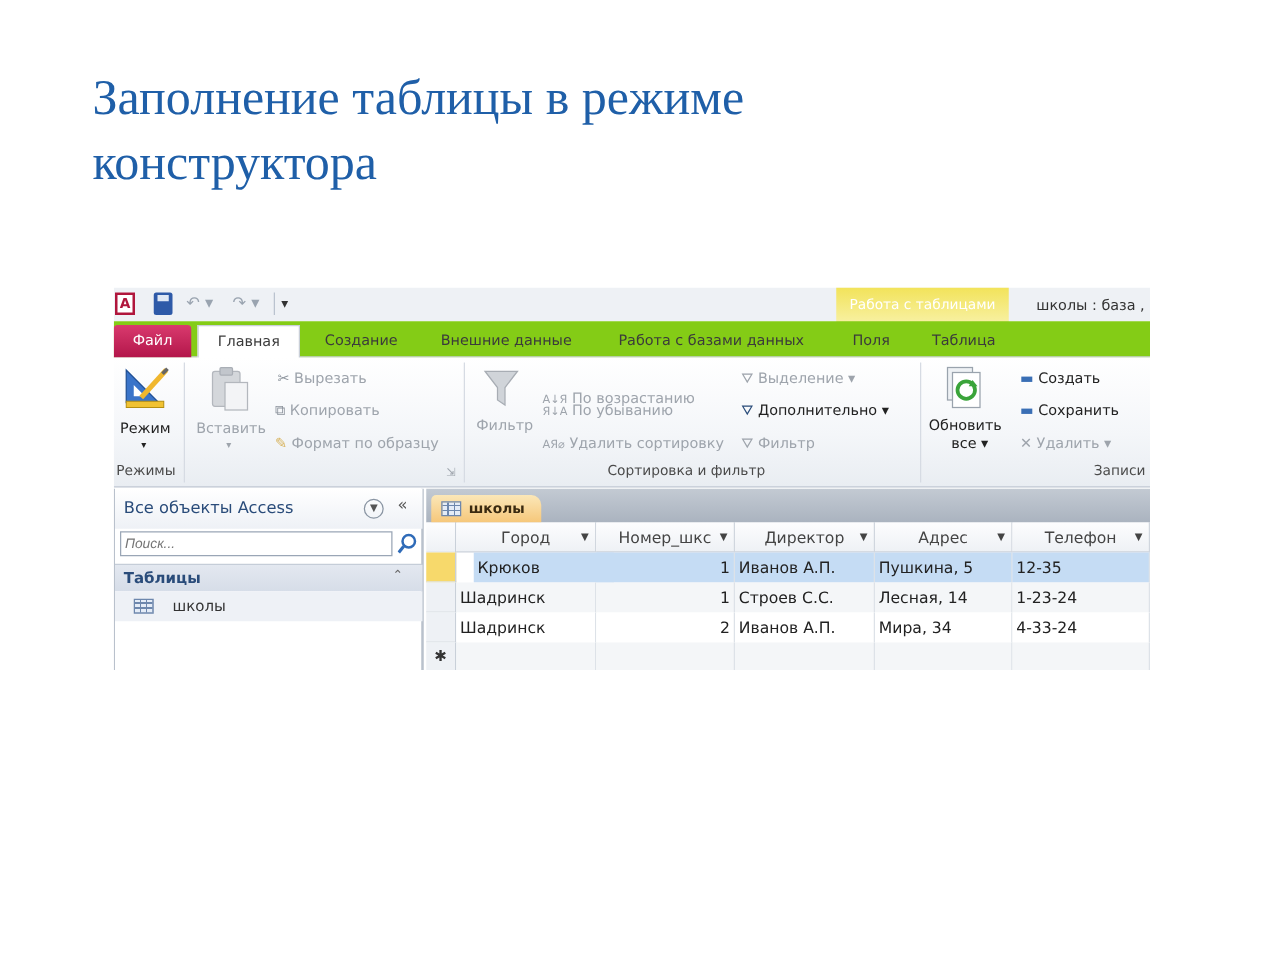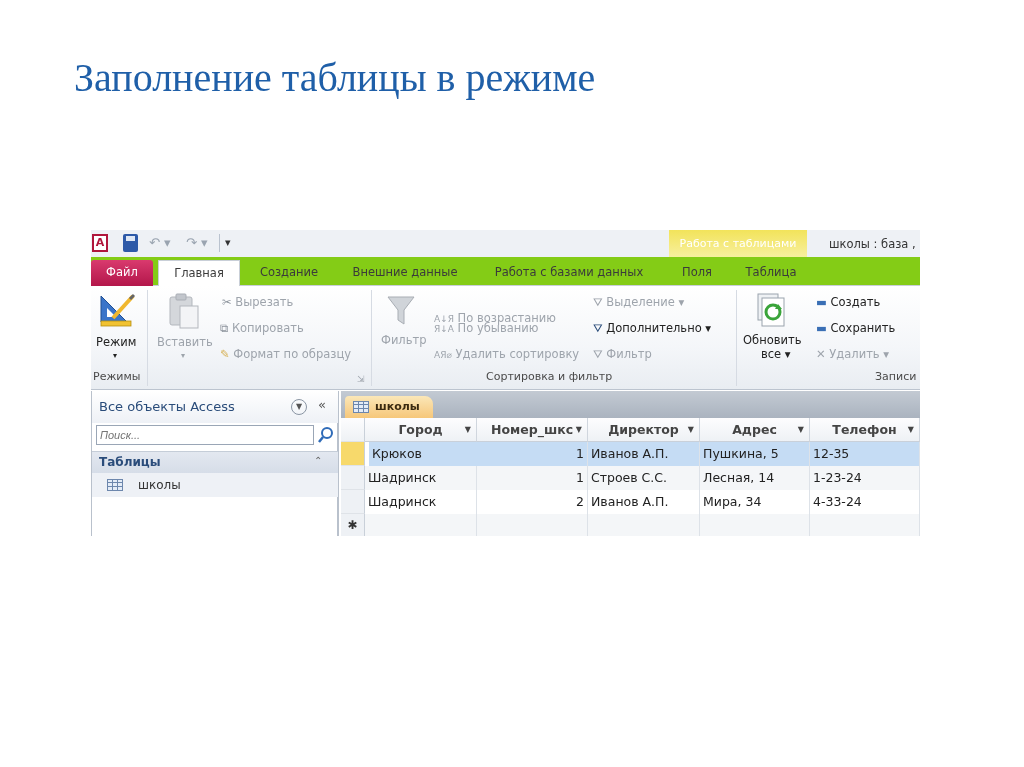--- a/index.html
+++ b/index.html
@@ -84,20 +84,21 @@
   .row.r1 .cell { background: #f4f6f8; }
   .row.r2 .cell { background: #ffffff; }
   .row.rnew .cell { background: #f4f6f8; }
   .num { text-align: right; }
 </style>
 </head>
 <body>
 
 <div class="slide-title">
   <div>Заполнение таблицы в режиме</div>
+  <div>конструктора</div>
 </div>
 
 <div class="app">
 
   <div class="qat">
     <div class="ico app-icon">A</div>
     <div class="ico save-icon"></div>
     <div class="ico undo-icon">↶ ▾</div>
     <div class="ico redo-icon">↷ ▾</div>
     <div class="ico qat-sep"></div>
@@ -237,42 +238,42 @@
   <div class="ds">
     <div class="ds-tabbar">
       <div class="ds-tab">
         <div class="tbl-ico" style="left:8px;top:5px;"></div>
         <div class="ds-tab-label">школы</div>
       </div>
     </div>
 
     <div class="grid">
 
-      <div class="row hdr" style="top:0;font-weight:bold;">
+      <div class="row hdr" style="top:0;">
         <div class="sel" style="top:0;background:linear-gradient(#fdfdfe,#eef1f5);"></div>
         <div class="cell" style="left:24px;width:112px;">
           <span>Город</span><span class="dd">▼</span>
         </div>
         <div class="cell" style="left:136px;width:111px;">
           <span>Номер_шкс</span><span class="dd">▼</span>
         </div>
         <div class="cell" style="left:247px;width:112px;">
           <span>Директор</span><span class="dd">▼</span>
         </div>
         <div class="cell" style="left:359px;width:110px;">
           <span>Адрес</span><span class="dd">▼</span>
         </div>
         <div class="cell" style="left:469px;width:110px;">
           <span>Телефон</span><span class="dd">▼</span>
         </div>
       </div>
 
       <div class="row r0" style="top:24px;">
         <div class="sel cur" style="top:0;"></div>
-        <div class="cell" style="left:28px;width:112px;">Крюков</div>
+        <div class="cell" style="left:38px;width:112px;">Крюков</div>
         <div class="cell num" style="left:136px;width:111px;">1</div>
         <div class="cell" style="left:247px;width:112px;">Иванов А.П.</div>
         <div class="cell" style="left:359px;width:110px;">Пушкина, 5</div>
         <div class="cell" style="left:469px;width:110px;">12-35</div>
       </div>
 
       <div class="row r1" style="top:48px;">
         <div class="sel" style="top:0;"></div>
         <div class="cell" style="left:24px;width:112px;">Шадринск</div>
         <div class="cell num" style="left:136px;width:111px;">1</div>

